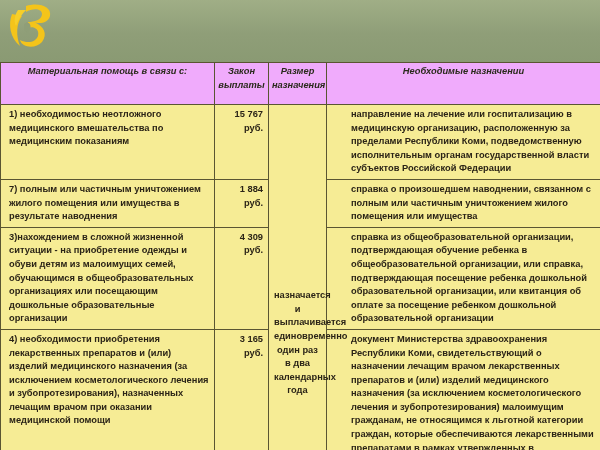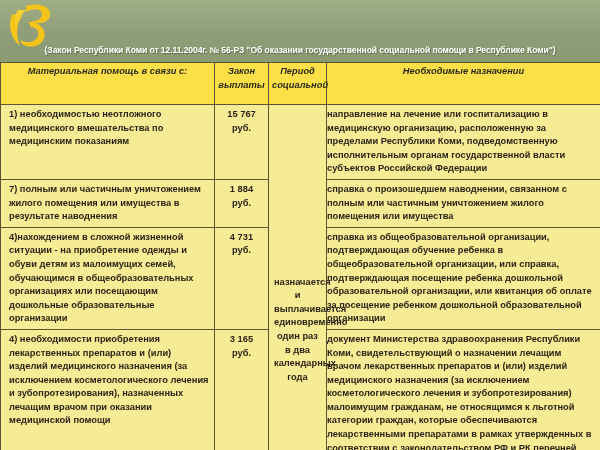--- a/index.html
+++ b/index.html
@@ -29,75 +29,74 @@
     position:absolute; left:0; top:62px; width:600px;
     border-collapse:collapse; table-layout:fixed;
   }
   td, th {
     border:1px solid #5a5532; vertical-align:top;
     font-family:"Liberation Sans", sans-serif; font-weight:bold;
     font-size:9.3px; line-height:13.6px; color:#2b2417;
     padding:3px 5px;
   }
   th {
-    background:#fde047; font-style:italic; font-weight:bold; color:#2a2a1c;
+    background:#f0abfc; font-style:italic; font-weight:bold; color:#2a2a1c;
     text-align:center; height:37px; padding:2px 3px;
   }
   td.reason { padding-left:8px; }
-  td.amount { text-align:center; }
+  td.amount { text-align:right; }
   td.period { text-align:center; vertical-align:middle; padding-top:86px; }
-  td.docs { padding-left:0; }
+  td.docs { padding-left:24px; }
   .r1 td { height:62px;margin-top:48px; }
   .r2 td { height:40px; }
   .r3 td { height:91px; }
   .r4 td { height:124px; }
 </style>
 </head>
 <body>
 
 <div class="header">
   <svg class="logo" viewBox="0 0 52 48">
     <path d="M8 12 C 4 22, 6 36, 16 44 C 12 34, 12 22, 18 14 Z" fill="#f4c41a"></path>
     <path d="M14 8 C 10 14, 10 20, 12 24 C 14 18, 18 12, 22 8 Z" fill="#f6cf2a"></path>
     <path d="M22 4 C 34 0, 48 4, 46 14 C 44 22, 34 22, 30 20 C 40 24, 44 32, 38 40 C 32 47, 18 46, 16 38 C 24 42, 32 40, 34 34 C 36 26, 28 24, 24 26 L 24 20 C 30 20, 38 18, 38 12 C 38 6, 28 6, 22 10 Z" fill="#f4c41a"></path>
     <path d="M20 22 C 24 18, 28 22, 26 28 C 24 32, 20 30, 20 26 Z" fill="#8f9e78"></path>
   </svg>
-  <div class="law">(Закон Республики Коми от 12.11.2004г. № 56-РЗ "Об оказании государственной социальной помощи в Республике Коми")</div>
 </div>
 
 <table>
   <colgroup>
     <col style="width:214px">
     <col style="width:54px">
     <col style="width:58px">
     <col style="width:274px">
   </colgroup>
   <thead>
     <tr>
       <th>Материальная помощь в связи с:</th>
       <th>Закон выплаты</th>
-      <th>Период социальной</th>
+      <th>Размер назначения</th>
       <th>Необходимые назначении</th>
     </tr>
   </thead>
   <tbody>
     <tr class="r1">
       <td class="reason">1) необходимостью неотложного медицинского вмешательства по медицинским показаниям</td>
       <td class="amount">15 767 руб.</td>
       <td class="period" rowspan="4">назначается и выплачивается единовременно один раз в два календарных года</td>
       <td class="docs">направление на лечение или госпитализацию в медицинскую организацию, расположенную за пределами Республики Коми, подведомственную исполнительным органам государственной власти субъектов Российской Федерации</td>
     </tr>
     <tr class="r2">
       <td class="reason">7) полным или частичным уничтожением жилого помещения или имущества в результате наводнения</td>
       <td class="amount">1 884 руб.</td>
       <td class="docs">справка о произошедшем наводнении, связанном с полным или частичным уничтожением жилого помещения или имущества</td>
     </tr>
     <tr class="r3">
-      <td class="reason">4)нахождением в сложной жизненной ситуации - на приобретение одежды и обуви детям из малоимущих семей, обучающимся в общеобразовательных организациях или посещающим дошкольные образовательные организации</td>
-      <td class="amount">4 731 руб.</td>
+      <td class="reason">3)нахождением в сложной жизненной ситуации - на приобретение одежды и обуви детям из малоимущих семей, обучающимся в общеобразовательных организациях или посещающим дошкольные образовательные организации</td>
+      <td class="amount">4 309 руб.</td>
       <td class="docs">справка из общеобразовательной организации, подтверждающая обучение ребенка в общеобразовательной организации, или справка, подтверждающая посещение ребенка дошкольной образовательной организации, или квитанция об оплате за посещение ребенком дошкольной образовательной организации</td>
     </tr>
     <tr class="r4">
       <td class="reason">4) необходимости приобретения лекарственных препаратов и (или) изделий медицинского назначения (за исключением косметологического лечения и зубопротезирования), назначенных лечащим врачом при оказании медицинской помощи</td>
       <td class="amount">3 165 руб.</td>
       <td class="docs">документ Министерства здравоохранения Республики Коми, свидетельствующий о назначении лечащим врачом лекарственных препаратов и (или) изделий медицинского назначения (за исключением косметологического лечения и зубопротезирования) малоимущим гражданам, не относящимся к льготной категории граждан, которые обеспечиваются лекарственными препаратами в рамках утвержденных в соответствии с законодательством РФ и РК перечней лекарственных препаратов и (или) изделий мед. назнач.</td>
     </tr>
   </tbody>
 </table>
 

